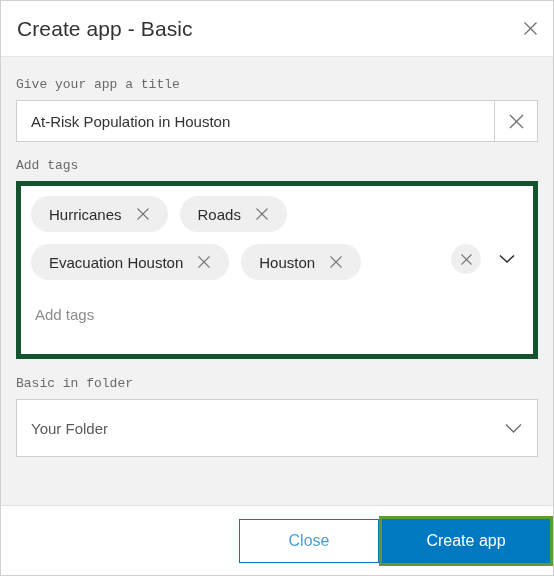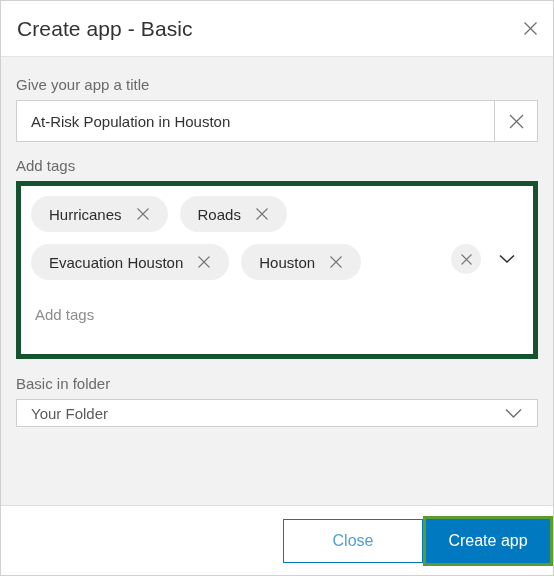--- a/index.html
+++ b/index.html
@@ -60,24 +60,25 @@
 
   
   .dialog-body {
     flex: 1 1 auto;
     background: #f2f2f2;
     padding: 20px 15px 0 15px;
     box-sizing: border-box;
   }
 
   .field-label {
-    font-size: 15px;
+    font-size: 13px;
     color: #6a6a6a;
     margin-bottom: 7px;
     line-height: 16px;
+    font-family: Liberation Mono, monospace;
   }
 
   
   .title-row {
     display: flex;
     height: 42px;
     background: #ffffff;
     border: 1px solid #cfcfcf;
     box-sizing: border-box;
     margin-bottom: 16px;
@@ -183,21 +184,21 @@
     font-size: 15px;
     color: #323232;
     padding: 14px 4px 10px 4px;
     width: 90%;
   }
   .tags-input::placeholder { color: #8c8c8c; opacity: 1; }
 
   
   .folder-select {
     position: relative;
-    height: 28px;
+    height: 58px;
     background: #ffffff;
     border: 1px solid #cfcfcf;
     box-sizing: border-box;
     display: flex;
     align-items: center;
     cursor: pointer;
   }
   .folder-value {
     font-size: 15px;
     color: #5b5b5b;
@@ -244,21 +245,21 @@
     border: 1px solid #0079c1;
     color: #4f9ed4;
   }
   .btn-create-wrap {
     border: 3px solid #5b9b31;
     display: inline-flex;
     margin-left: 0px;
     box-sizing: border-box;
   }
   .btn-create {
-    width: 124px;
+    width: 168px;
     background: #0079c1;
     border: 1px solid #0079c1;
     color: #ffffff;
   }
 </style>
 </head>
 <body>
 
 <div class="dialog">
 

